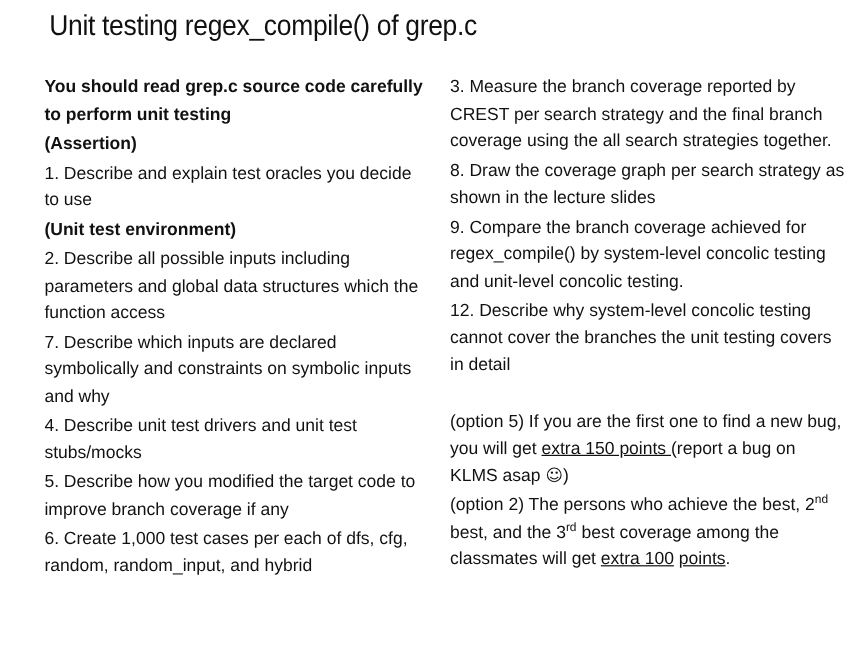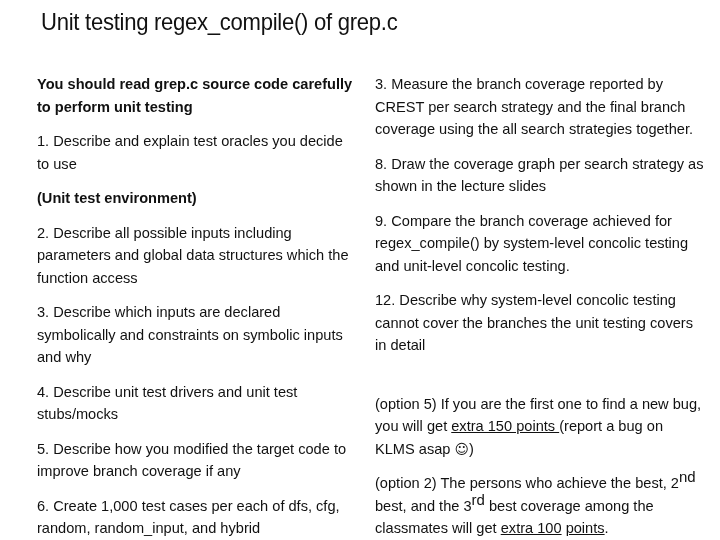--- a/index.html
+++ b/index.html
@@ -29,40 +29,41 @@
     }
     .col {
       position: absolute;
       top: 61px;
       font-size: 14.6px;
       line-height: 22.5px;
     }
     .col-left { left: 37px; width: 320px; }
     .col-right { left: 375px; width: 330px; }
     .para {
-      margin: 12px 0 2px 0;
+      margin: 1px 0 2px 0;
       padding: 0;
     }
     .para.bold { font-weight: bold; }
     .gap { height: 22px; }
     .u-bold { font-weight: normal; text-decoration: underline; }
-    sup { font-size: 15px; line-height: 0; vertical-align: super; }
+    sup { font-size: 10px; line-height: 0; vertical-align: super; }
     .smiley { font-family: "DejaVu Sans", sans-serif; font-size: 14px; }
   </style>
 </head>
 <body>
 
 <div class="slide-title">Unit testing regex_compile() of grep.c</div>
 
 <div class="col col-left">
   <p class="para bold">You should read grep.c source code carefully to perform unit testing</p>
+  <p class="para bold">(Assertion)</p>
   <p class="para">1. Describe and explain test oracles you decide to use</p>
   <p class="para bold">(Unit test environment)</p>
   <p class="para">2. Describe all possible inputs including parameters and global data structures which the function access</p>
-  <p class="para">3. Describe which inputs are declared symbolically and constraints on symbolic inputs and why</p>
+  <p class="para">7. Describe which inputs are declared symbolically and constraints on symbolic inputs and why</p>
   <p class="para">4. Describe unit test drivers and unit test stubs/mocks</p>
   <p class="para">5. Describe how you modified the target code to improve branch coverage if any</p>
   <p class="para">6. Create 1,000 test cases per each of dfs, cfg, random, random_input, and hybrid</p>
 </div>
 
 <div class="col col-right">
   <p class="para">3. Measure the branch coverage reported by CREST per search strategy and the final branch coverage using the all search strategies together.</p>
   <p class="para">8. Draw the coverage graph per search strategy as shown in the lecture slides</p>
   <p class="para">9. Compare the branch coverage achieved for regex_compile() by system-level concolic testing and unit-level concolic testing.</p>
   <p class="para">12. Describe why system-level concolic testing cannot cover the branches the unit testing covers in detail</p>

